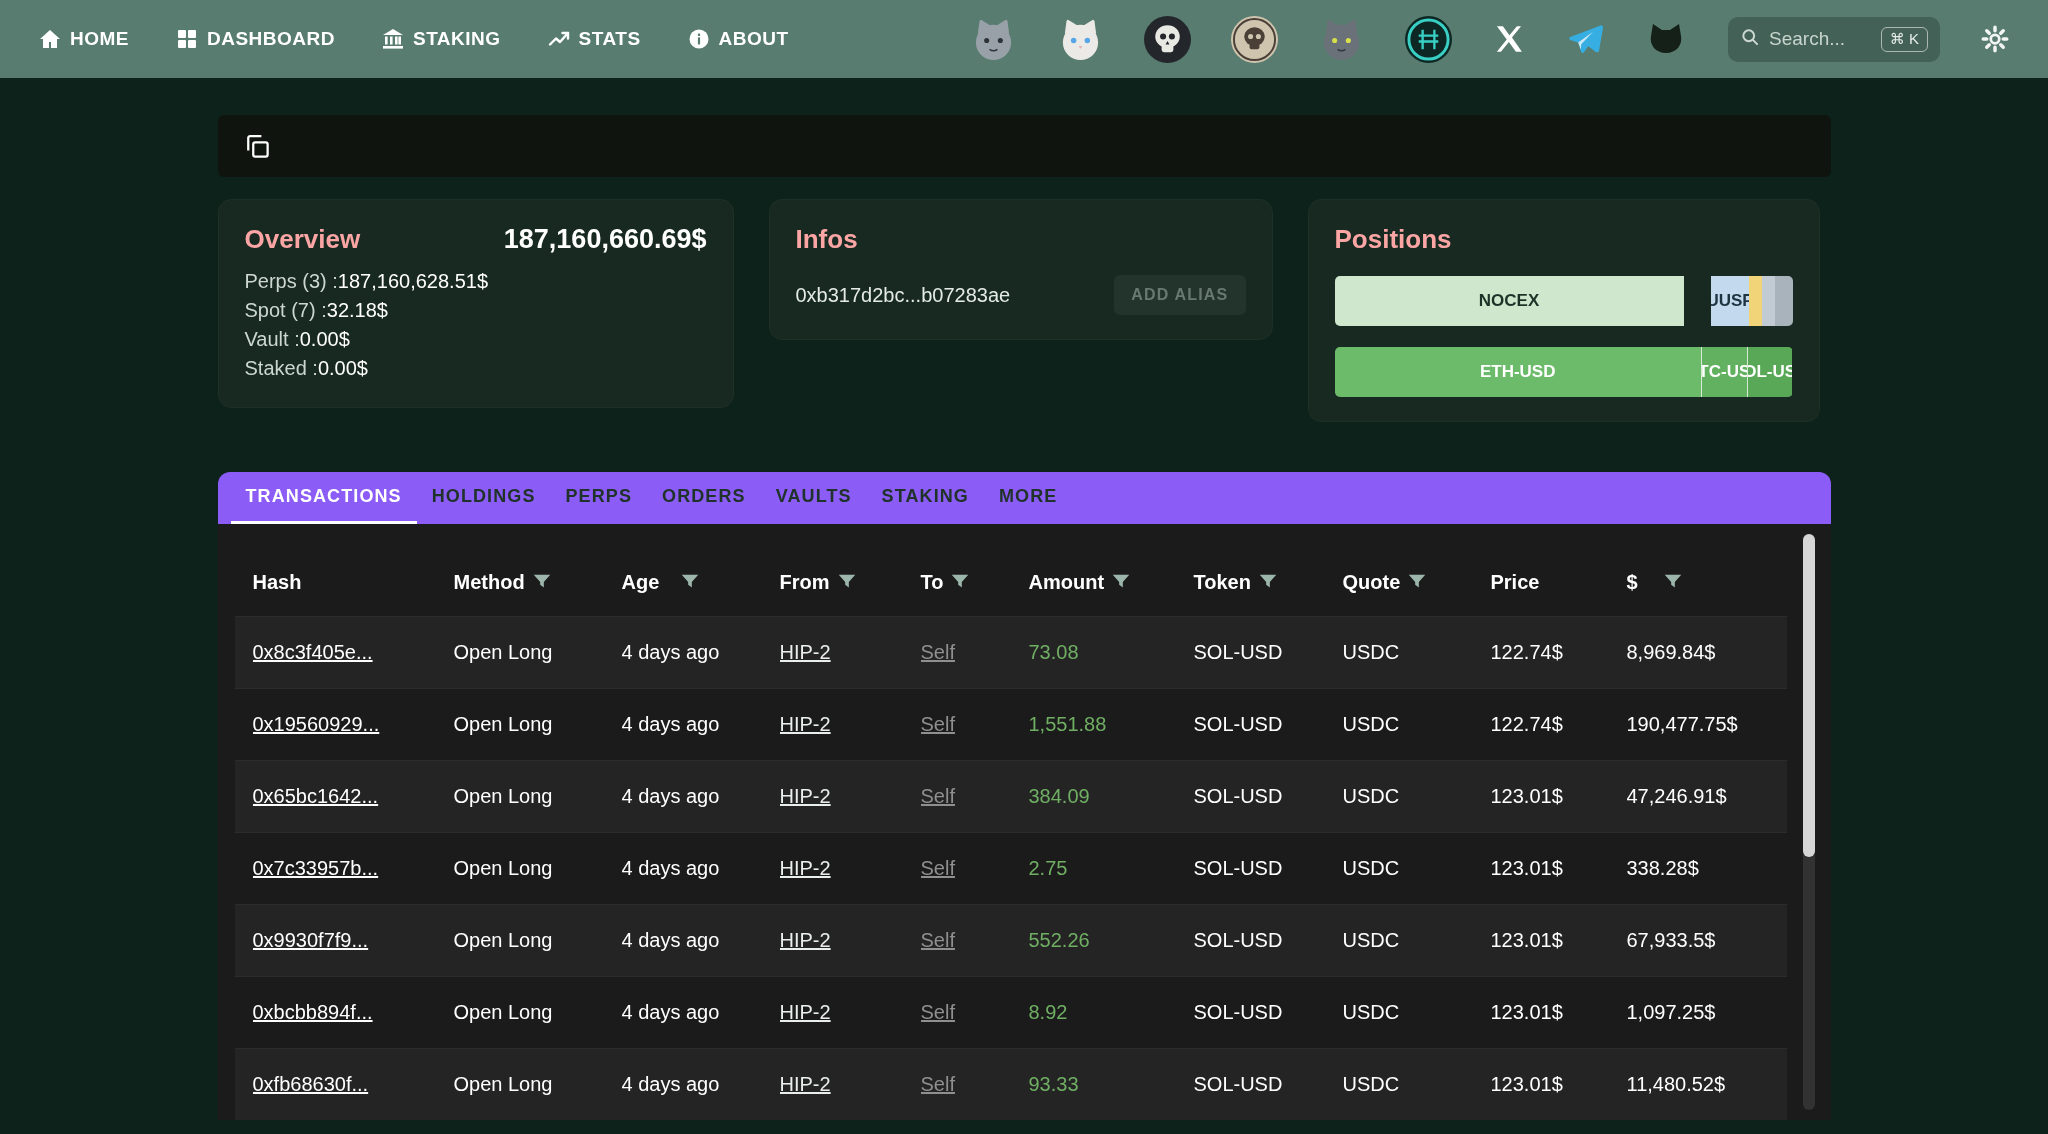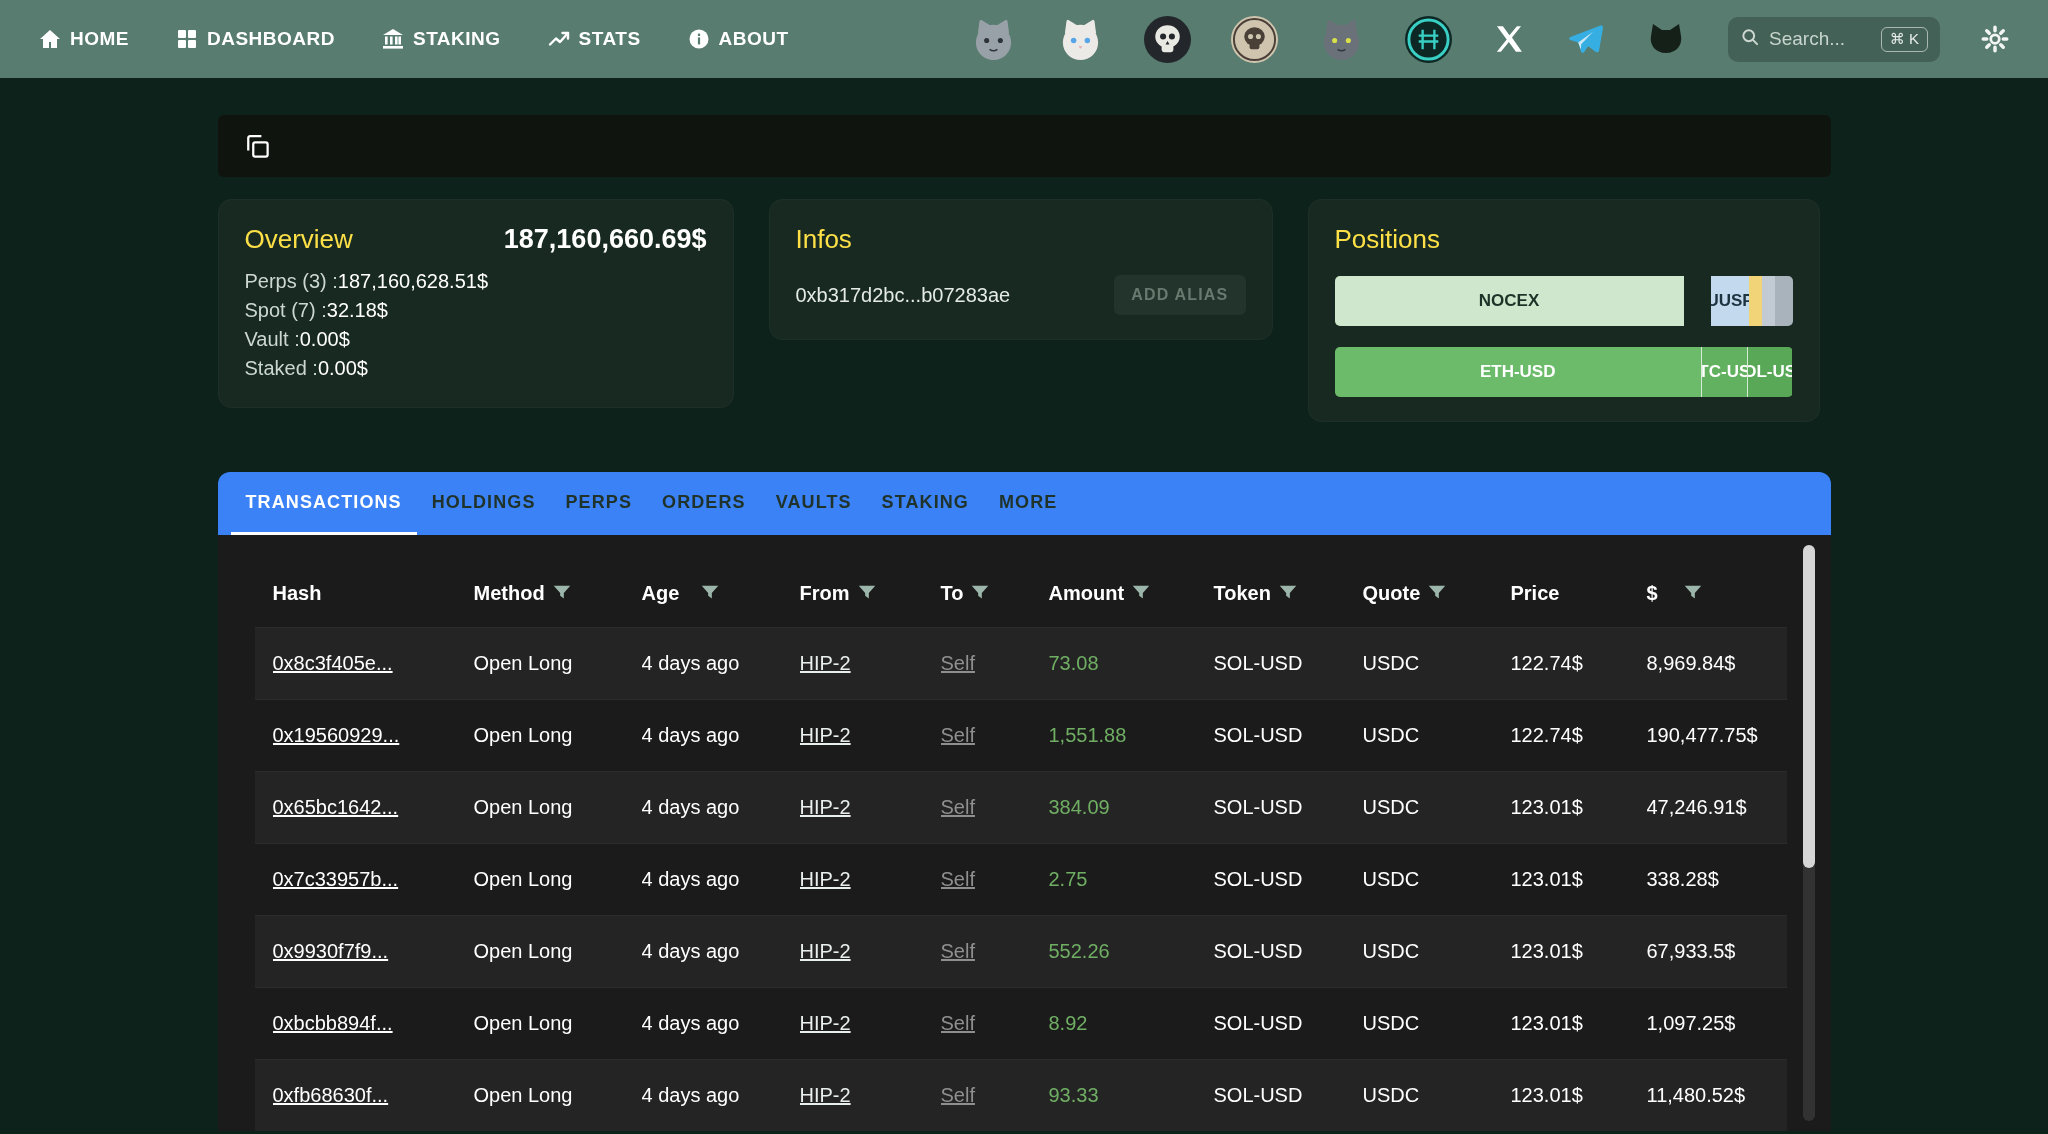--- a/index.html
+++ b/index.html
@@ -26,21 +26,21 @@
   .content { width:1613px; margin:0 auto; }
 
   .address-bar { margin-top:37px; height:62px; background:#10140f; border-radius:6px;
                  display:flex; align-items:center; justify-content:space-between; padding:0 24px; }
   .addr-text { font-family:"DejaVu Sans Mono","Liberation Mono",monospace; font-size:21px;
                color:#ededed; letter-spacing:.5px; }
   .addr-label { font-weight:700; margin-right:12px; }
 
   .cards { display:flex; gap:35px; margin-top:22px; align-items:flex-start; }
   .card { background:#172920; border-radius:14px; padding:24px 26px; border:1px solid rgba(255,255,255,.03); }
-  .card h2 { font-size:26px; color:#fde047; font-weight:400; }
+  .card h2 { font-size:26px; color:#fca5a5; font-weight:700; }
 
   .card-overview { width:516px; }
   .ov-head { display:flex; justify-content:space-between; align-items:baseline; }
   .ov-total { font-size:27px; font-weight:700; color:#fff; }
   .ov-rows { margin-top:12px; }
   .ov-row { display:flex; justify-content:flex-start; font-size:20px; line-height:29px; }
   .ov-label { color:#cdd7d1; }
   .ov-value { color:#fff; }
 
   .card-infos { width:504px; }
@@ -50,28 +50,28 @@
                font-weight:700; letter-spacing:1.2px; padding:11px 17px; cursor:pointer;
                font-family:inherit; }
 
   .card-positions { width:512px; }
   .posbar { display:flex; height:50px; border-radius:5px; overflow:hidden; margin-top:21px; }
   .posbar .seg { display:flex; align-items:center; justify-content:center; font-size:17px;
                  font-weight:700; overflow:hidden; white-space:nowrap; cursor:pointer; }
   .posbar.bordered .seg + .seg { border-left:1px solid rgba(255,255,255,.75); }
 
   
-  .tabs { margin-top:50px; height:63px; background:#3b82f6; border-radius:12px 12px 0 0;
+  .tabs { margin-top:50px; height:52px; background:#8b5cf6; border-radius:12px 12px 0 0;
           display:flex; align-items:stretch; padding-left:13px; }
   .tab { display:flex; align-items:center; padding:0 15px; font-size:18px; font-weight:700;
          letter-spacing:1.1px; color:#20332b; cursor:pointer; border-bottom:3px solid transparent; }
   .tab.active { color:#fff; border-bottom-color:#fff; }
 
   
-  .table-wrap { background:#1b1b1b; position:relative; padding:24px 44px 0 37px; }
+  .table-wrap { background:#1b1b1b; position:relative; padding:24px 44px 0 17px; }
   .grid-cols { display:grid; grid-template-columns:201px 168px 158px 141px 108px 165px 149px 148px 136px 1fr;
                align-items:center; padding-left:18px; }
   .thead { height:68px; }
   .th { display:flex; align-items:center; gap:6px; color:#fff; font-size:20px; font-weight:700; }
   .th svg { display:block; cursor:pointer; }
   .tbody .tr { height:72px; border-top:1px solid #2c2c2c; }
   .tbody .tr:nth-of-type(odd) { background:#242424; }
   .td { font-size:20px; color:#fff; white-space:nowrap; overflow:hidden; }
   .link { text-decoration:underline; cursor:pointer; }
   .hash-link { color:#fff; }

